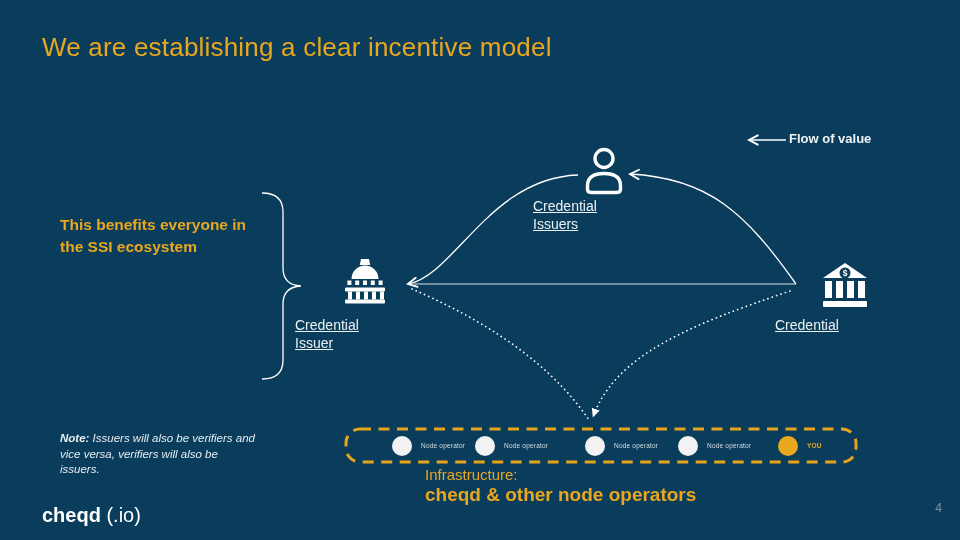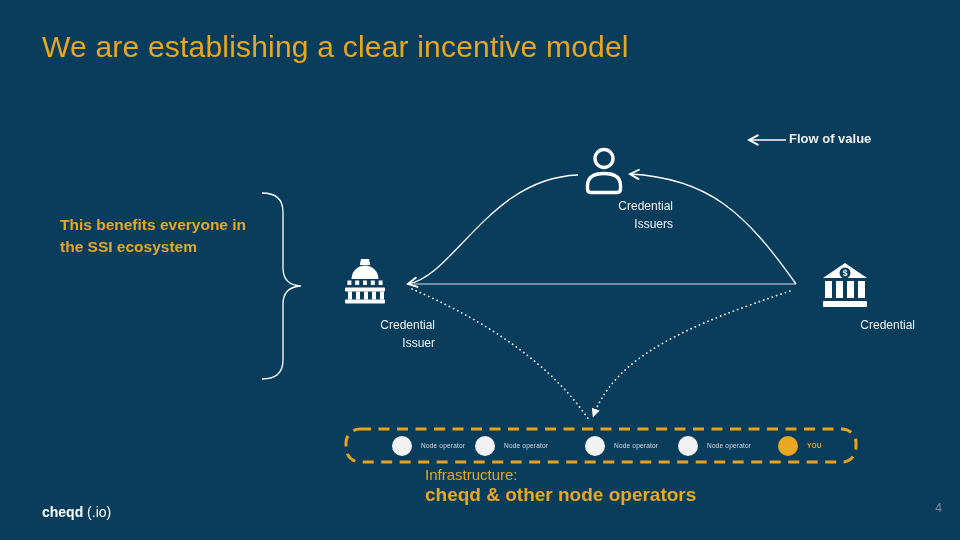--- a/index.html
+++ b/index.html
@@ -6,54 +6,54 @@
     --bg:#0a3d5c; --accent:#e9a71f; --text:#eef2f3; --muted:#7d8f9b;
     --circle:#f1f2f1; --oplabel:#d7dde1;
   }
   html,body{margin:0;padding:0;background:#10222e;}
   .slide{
     position:relative;width:960px;height:540px;background:var(--bg);
     overflow:hidden;font-family:"Liberation Sans",sans-serif;
   }
   .abs{position:absolute;}
   
-  .title{left:42px;top:30px;font-size:30px;line-height:34px;font-weight:500;letter-spacing:.2px;}
+  .title{left:42px;top:30px;font-size:26px;line-height:34px;font-weight:500;letter-spacing:.2px;}
   .title .accent{color:var(--accent);}
   .title .plain{color:var(--text);}
   
   .legend-label{left:789px;top:131px;font-size:13px;color:var(--text);font-weight:bold;}
   
   .callout{left:60px;top:192px;width:212px;font-size:15.5px;line-height:22px;color:var(--text);font-weight:500;}
   .callout .accent{color:var(--accent);}
   .callout .benefit{margin-top:22px;font-weight:700;color:var(--accent);}
   
   .note{left:60px;top:431px;width:198px;font-size:11.5px;line-height:15.5px;font-style:italic;color:#e6ecef;}
   .note b{font-weight:700;}
   
-  .node-label{color:var(--text);font-size:12px;line-height:17.5px;text-align:right;font-weight:500;}
+  .node-label{color:var(--text);font-size:14px;line-height:17.5px;text-align:left;font-weight:500;text-decoration:underline;}
   .lbl-holder{left:533px;top:198px;width:140px;}
   .lbl-issuer{left:295px;top:317px;width:140px;}
   .lbl-receiver{left:775px;top:317px;width:140px;}
   .icon-holder{left:581px;top:147px;}
   .icon-issuer{left:342px;top:258px;}
   .icon-receiver{left:823px;top:263px;}
   
   .op-row{left:346px;top:429px;width:510px;height:33px;}
   .op-item{position:absolute;top:50%;transform:translateY(-50%);display:flex;align-items:center;gap:9px;}
   .op-circle{width:20px;height:20px;border-radius:50%;background:var(--circle);flex:0 0 auto;}
   .op-name{font-size:6.5px;color:var(--oplabel);letter-spacing:.2px;white-space:nowrap;}
   .op-item.you .op-circle{background:var(--accent);}
   .op-item.you .op-name{color:var(--accent);font-weight:700;}
   
   .infra-caption{left:425px;top:465px;width:350px;text-align:left;color:var(--accent);}
   .infra-caption .l1{font-size:15px;line-height:19px;}
   .infra-caption .l2{font-size:19px;line-height:21px;font-weight:700;}
   .revenue{left:698px;top:469px;width:155px;text-align:right;font-size:12.5px;font-style:italic;color:var(--text);}
   
-  .logo{left:42px;top:504px;font-size:14px;color:#fff;}
+  .logo{left:42px;top:504px;font-size:20px;color:#fff;}
   .logo b{font-weight:700;}
   .pagenum{left:918px;top:501px;width:24px;text-align:right;font-size:12px;color:var(--muted);}
   svg{display:block;}
   .overlay{left:0;top:0;pointer-events:none;}
 </style>
 </head>
 <body>
 
 <div class="slide">
 
@@ -87,20 +87,23 @@
   <div class="abs title">
     <div><span class="accent">We are establishing a clear incentive model</span></div>
   </div>
 
   <div class="abs legend-label">Flow of value</div>
 
   <div class="abs callout">
     <div class="benefit">This benefits everyone in the SSI ecosystem</div>
   </div>
 
+  <div class="abs note">
+    <b>Note:</b><span> Issuers will also be verifiers and vice versa, verifiers will also be issuers.</span>
+  </div>
 
   <svg class="abs icon-holder" width="46" height="50" viewBox="0 0 46 50">
     <circle cx="23" cy="11.5" r="9" fill="none" stroke="#fdfdfd" stroke-width="3.4"></circle>
     <path d="M 23 26.5 C 12.5 26.5 6.5 30.5 6.5 38.5 L 6.5 42 Q 6.5 45.5 10 45.5 L 36 45.5 Q 39.5 45.5 39.5 42 L 39.5 38.5 C 39.5 30.5 33.5 26.5 23 26.5 Z" fill="none" stroke="#fdfdfd" stroke-width="3.4" stroke-linejoin="round"></path>
   </svg>
   <div class="abs node-label lbl-holder">
     <div>Credential</div>
     <div>Issuers</div>
   </div>
 

